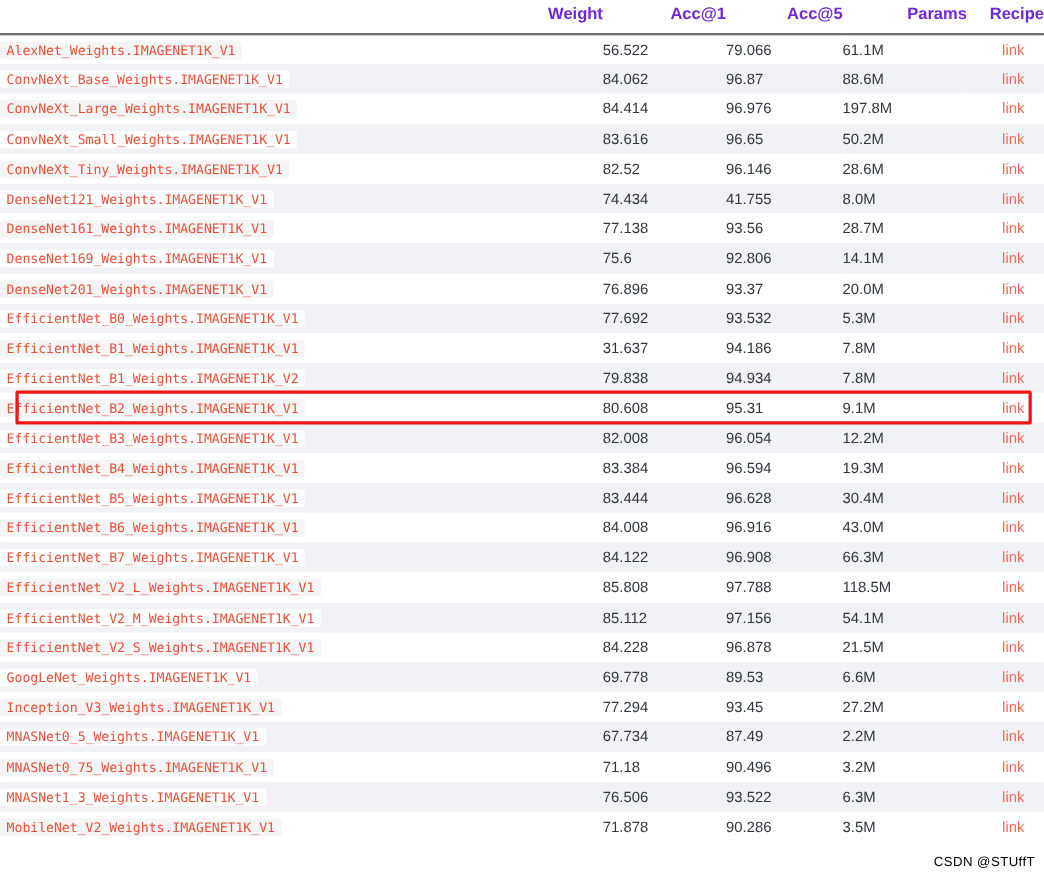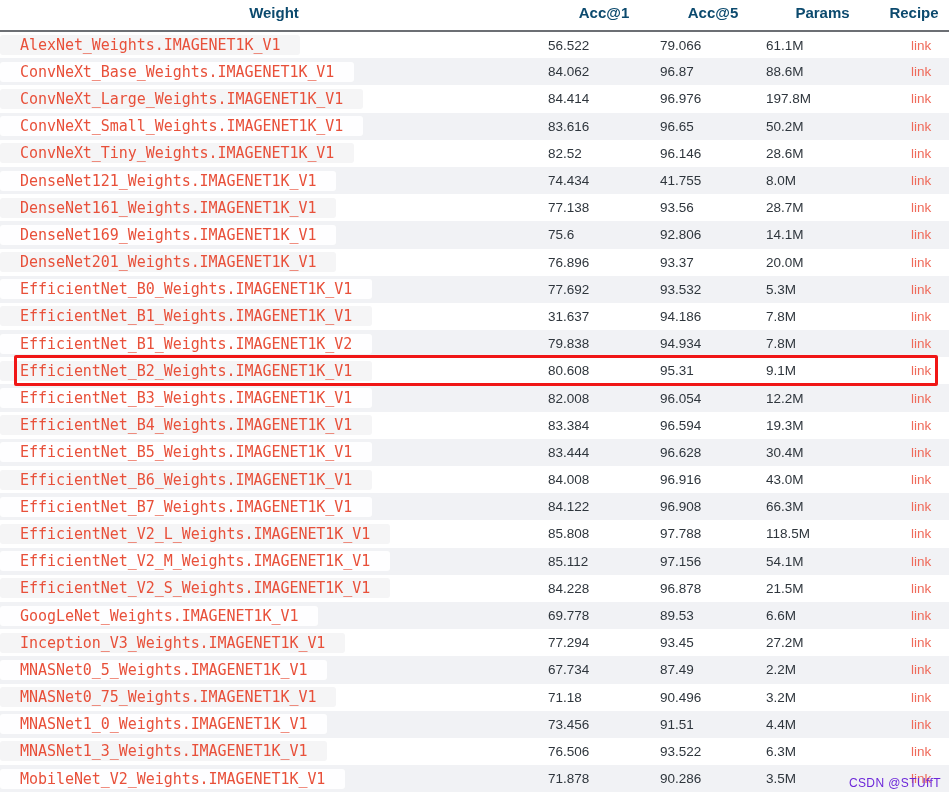--- a/index.html
+++ b/index.html
@@ -24,24 +24,24 @@
   }
 
   table.weights-table {
     width: 949px;
     border-collapse: collapse;
     table-layout: fixed;
     font-size: 13.5px;
   }
 
   table.weights-table thead th {
-    text-align: center;
+    text-align: right;
     font-weight: bold;
     font-size: 15px;
-    color: #0c4a6e;
+    color: #6d28d9;
     padding: 4px 0 9px 0;
     border-bottom: 2px solid #6c6f74;
     vertical-align: bottom;
     background: #ffffff;
     font-family: "Liberation Sans", sans-serif;
   }
 
   th.col-weight   { width: 548px; padding-left: 22px; }
   th.col-acc1     { width: 112px; padding-left: 10px; }
   th.col-acc5     { width: 106px; padding-left: 10px; margin-top: 36px; }
@@ -68,25 +68,25 @@
   }
 
   td.c-weight  { padding-left: 22px; }
   td.c-acc1    { padding-left: 10px; }
   td.c-acc5    { padding-left: 10px; }
   td.c-params  { padding-left: 10px; }
   td.c-recipe  { padding-left: 10px; }
 
   code.wname {
     font-family: "DejaVu Sans Mono", "Liberation Mono", monospace;
-    font-size: 15px;
+    font-size: 12px;
     color: #e8503a;
     background: rgba(27,31,35,0.045);
     border-radius: 3px;
-    padding: 1px 20px;
+    padding: 1px 6px;
     letter-spacing: -0.05px;
   }
   tr:nth-child(even) code.wname {
     background: rgba(255,255,255,0.92);
   }
 
   a.recipe-link {
     color: #ef6a5a;
     text-decoration: none;
     font-size: 13.5px;
@@ -100,21 +100,21 @@
     border-radius: 2px;
     pointer-events: none;
     z-index: 5;
   }
 
   .watermark {
     position: absolute;
     right: 8px;
     bottom: 7px;
     font-size: 12px;
-    color: #6d28d9;
+    color: #000000;
     font-family: "Liberation Sans", sans-serif;
     letter-spacing: 0.4px;
     user-select: none;
     z-index: 9;
     white-space: nowrap;
   }
 </style>
 </head>
 <body>
 
@@ -300,27 +300,20 @@
           <td class="c-recipe"><a class="recipe-link" href="#">link</a></td>
         </tr>
         <tr>
           <td class="c-weight"><code class="wname">MNASNet0_75_Weights.IMAGENET1K_V1</code></td>
           <td class="c-acc1">71.18</td>
           <td class="c-acc5">90.496</td>
           <td class="c-params">3.2M</td>
           <td class="c-recipe"><a class="recipe-link" href="#">link</a></td>
         </tr>
         <tr>
-          <td class="c-weight"><code class="wname">MNASNet1_0_Weights.IMAGENET1K_V1</code></td>
-          <td class="c-acc1">73.456</td>
-          <td class="c-acc5">91.51</td>
-          <td class="c-params">4.4M</td>
-          <td class="c-recipe"><a class="recipe-link" href="#">link</a></td>
-        </tr>
-        <tr>
           <td class="c-weight"><code class="wname">MNASNet1_3_Weights.IMAGENET1K_V1</code></td>
           <td class="c-acc1">76.506</td>
           <td class="c-acc5">93.522</td>
           <td class="c-params">6.3M</td>
           <td class="c-recipe"><a class="recipe-link" href="#">link</a></td>
         </tr>
         <tr>
           <td class="c-weight"><code class="wname">MobileNet_V2_Weights.IMAGENET1K_V1</code></td>
           <td class="c-acc1">71.878</td>
           <td class="c-acc5">90.286</td>

